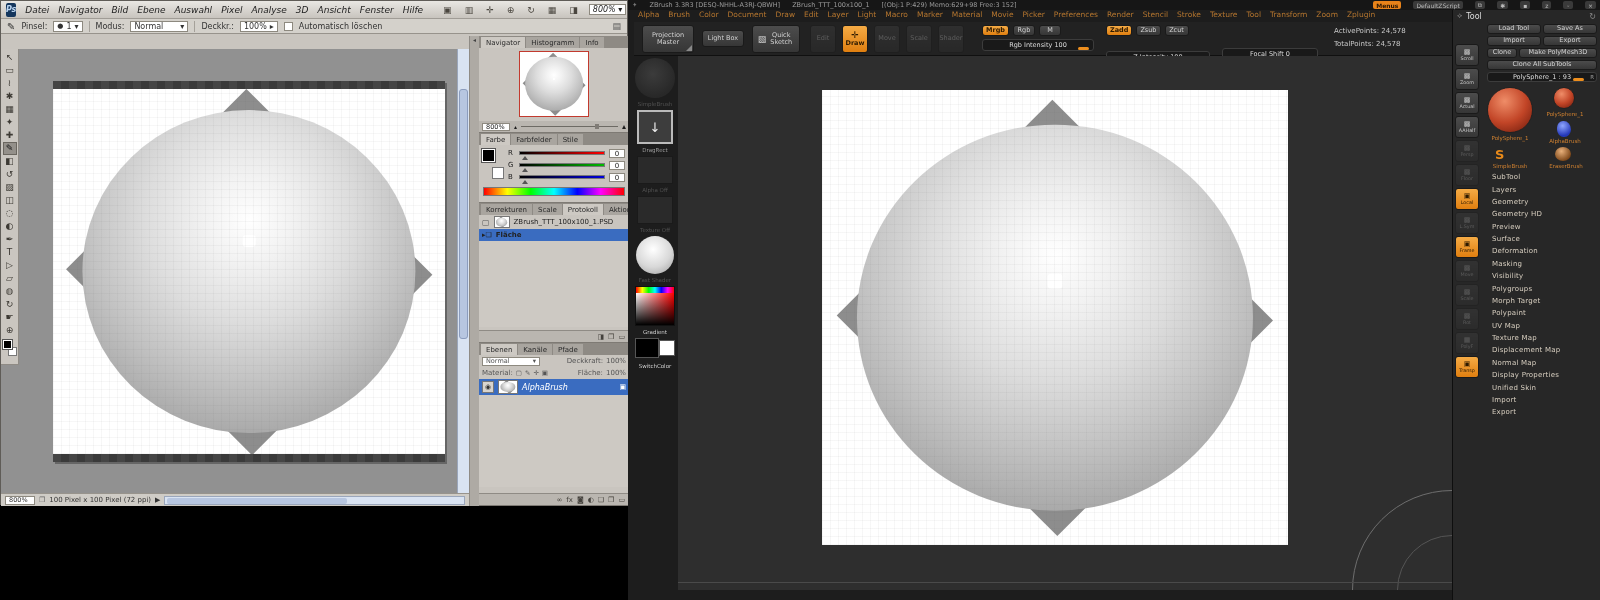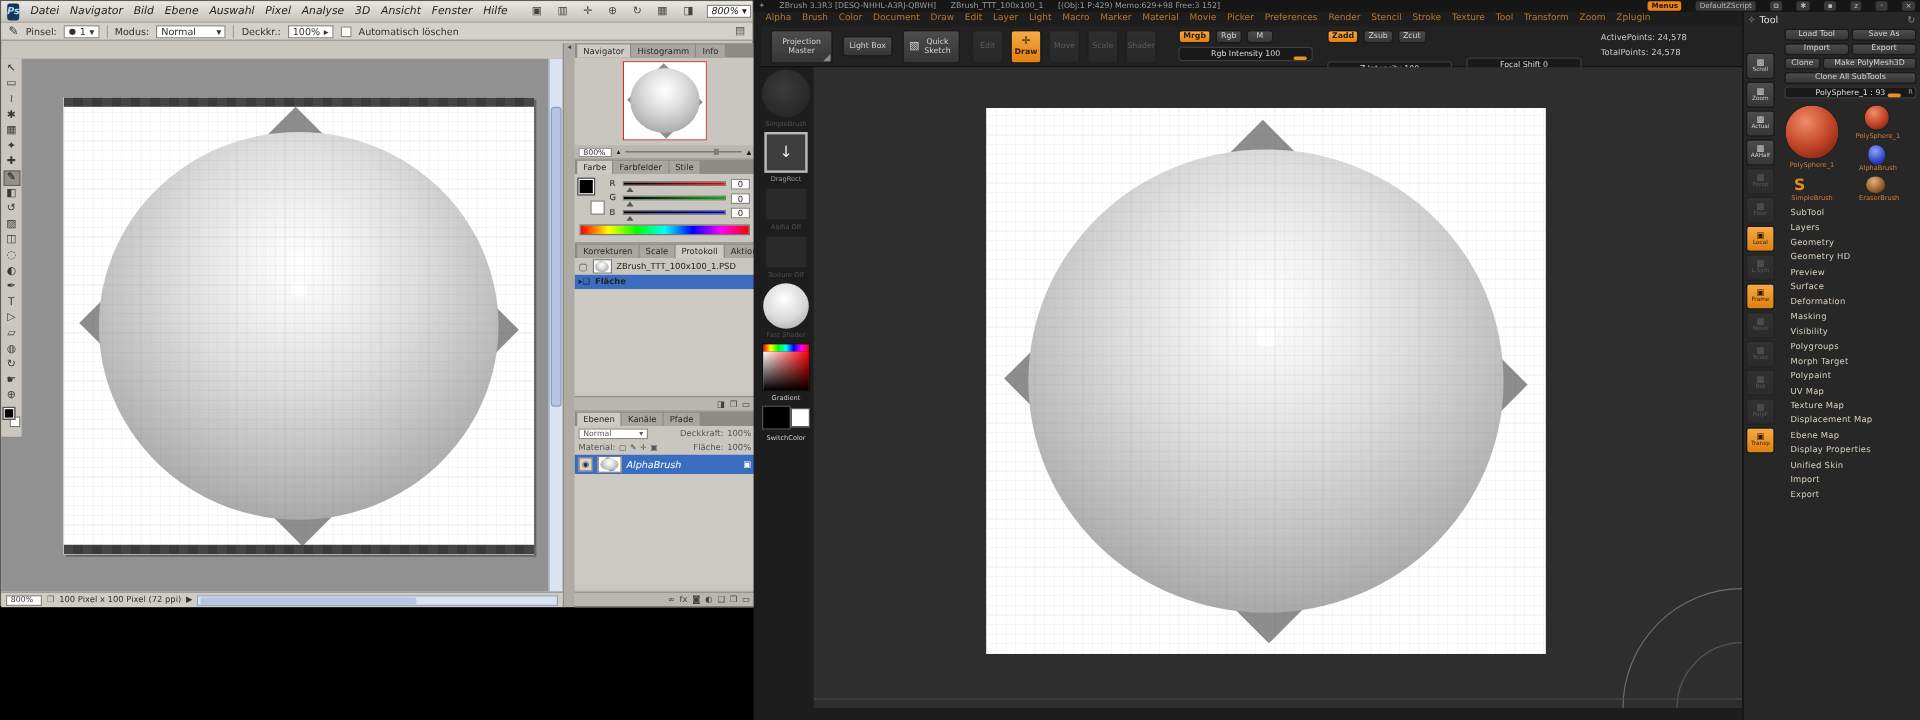--- a/index.html
+++ b/index.html
@@ -691,21 +691,21 @@
             <div class="zsec">Surface</div>
             <div class="zsec">Deformation</div>
             <div class="zsec">Masking</div>
             <div class="zsec">Visibility</div>
             <div class="zsec">Polygroups</div>
             <div class="zsec">Morph Target</div>
             <div class="zsec">Polypaint</div>
             <div class="zsec">UV Map</div>
             <div class="zsec">Texture Map</div>
             <div class="zsec">Displacement Map</div>
-            <div class="zsec">Ebene Map</div>
+            <div class="zsec">Normal Map</div>
             <div class="zsec">Display Properties</div>
             <div class="zsec">Unified Skin</div>
             <div class="zsec">Import</div>
             <div class="zsec">Export</div>
         </div>
       </div>
     </div>
   </div>
 </div>
 

